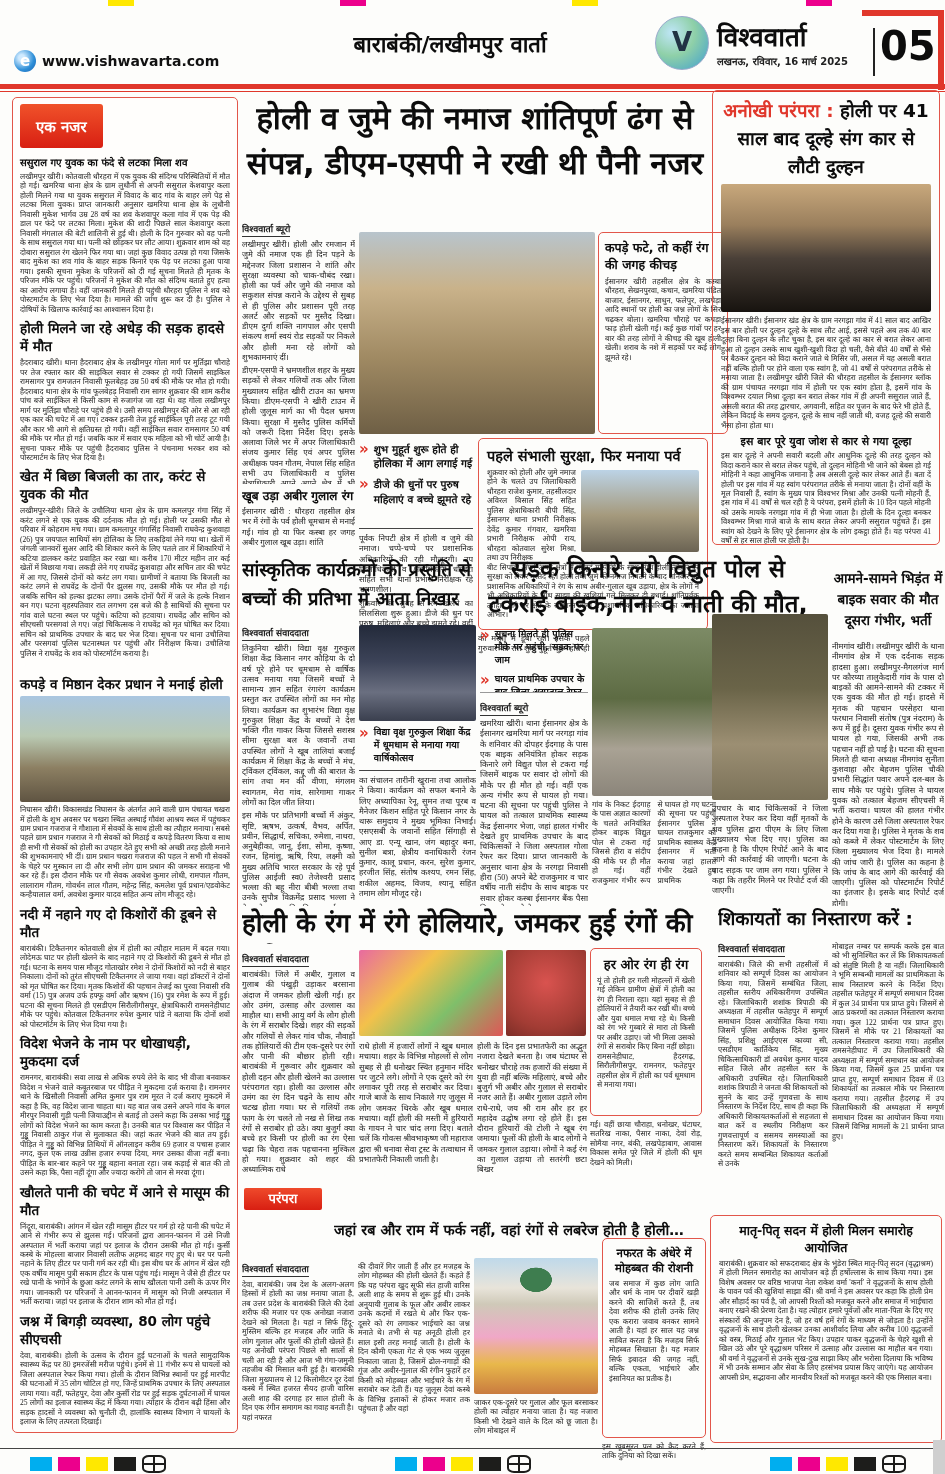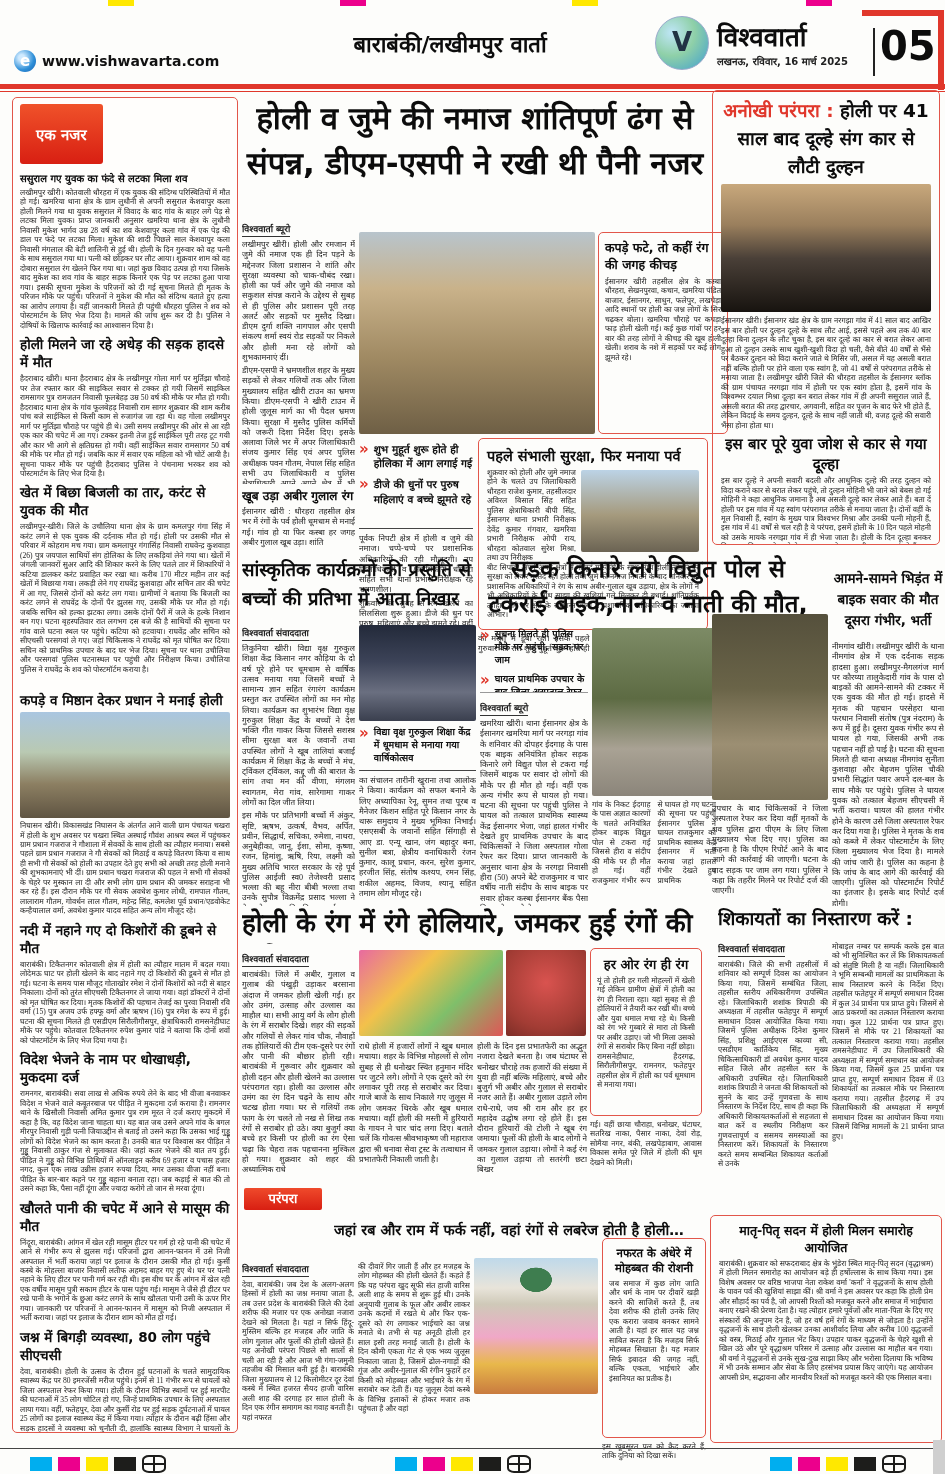--- a/index.html
+++ b/index.html
@@ -56,21 +56,21 @@
     </div>
     <div class="abs" style="left:862px;top:4px;width:76px;height:74px;border-top:6px solid #e0372b;border-right:6px solid #e0372b;"></div>
     <div class="abs" style="left:873px;top:22px;width:2px;height:48px;background:#222;"></div>
     <div class="abs headline" style="left:880px;top:18px;width:56px;font-size:40px;line-height:1.1;">05</div>
   </div>
   <div class="abs" style="left:0;top:84px;width:945px;height:5px;background:#e0372b;"></div>
   <div class="abs" style="left:0;top:91px;width:945px;height:1px;background:#e0372b;"></div>
 
   <div class="abs redbox" style="left:12px;top:97px;width:226px;height:1336px;padding:6px 7px;box-sizing:border-box;overflow:hidden;background:#fffefc;">
     <div style="display:inline-block;background:linear-gradient(180deg,#f0522a,#d81f12);
-      color:#fff;font-family:'DejaVu Sans',sans-serif;font-weight:bold;font-size:15px;padding:20px 16px;border-radius:3px;margin-bottom:5px;">
+      color:#fff;font-family:'DejaVu Sans',sans-serif;font-weight:bold;font-size:15px;padding:12px 16px;border-radius:3px;margin-bottom:5px;">
       <span>एक नजर</span>
     </div>
 
     <div>
       <div class="headline" style="font-size:10px;margin:2px 0 3px;">ससुराल गए युवक का फंदे से लटका मिला शव</div>
       <div class="smalltxt" style="max-height:148px;">लखीमपुर खीरी। कोतवाली धौरहरा में एक युवक की संदिग्ध परिस्थितियों में मौत हो गई। खमरिया थाना क्षेत्र के ग्राम लुधौनी से अपनी ससुराल केशवापुर कला होली मिलने गया था युवक ससुराल में विवाद के बाद गांव के बाहर लगे पेड़ से लटका मिला युवक। प्राप्त जानकारी अनुसार खमरिया थाना क्षेत्र के लुधौनी निवासी मुकेश भार्गव उम्र 28 वर्ष का शव केशवापुर कला गांव में एक पेड़ की डाल पर फंदे पर लटका मिला। मुकेश की शादी पिछले साल केशवापुर कला निवासी मंगलाल की बेटी शालिनी से हुई थी। होली के दिन गुरुवार को वह पत्नी के साथ ससुराल गया था। पत्नी को छोड़कर घर लौट आया। शुक्रवार शाम को वह दोबारा ससुराल रंग खेलने फिर गया था। जहां कुछ विवाद उत्पन्न हो गया जिसके बाद मुकेश का शव गांव के बाहर सड़क किनारे एक पेड़ पर लटका हुआ पाया गया। इसकी सूचना मुकेश के परिजनों को दी गई सूचना मिलते ही मृतक के परिजन मौके पर पहुंचे। परिजनों ने मुकेश की मौत को संदिग्ध बताते हुए हत्या का आरोप लगाया है। वहीं जानकारी मिलते ही पहुंची धौरहरा पुलिस ने शव को पोस्टमार्टम के लिए भेज दिया है। मामले की जांच शुरू कर दी है। पुलिस ने दोषियों के खिलाफ कार्रवाई का आश्वासन दिया है।</div>
     </div>
     <div>
       <div class="headline" style="font-size:13.5px;margin:5px 0 3px;">होली मिलने जा रहे अधेड़ की सड़क हादसे में मौत</div>
       <div class="smalltxt" style="max-height:104px;">हैदराबाद खीरी। थाना हैदराबाद क्षेत्र के लखीमपुर गोला मार्ग पर मुर्तिझा चौराहे पर तेज रफ्तार कार की साइकिल सवार से टक्कर हो गयी जिसमें साइकिल रामसागर पुत्र रामजतन निवासी फूलबेहड़ उम्र 50 वर्ष की मौके पर मौत हो गयी। हैदराबाद थाना क्षेत्र के गांव फूलबेहड़ निवासी राम सागर शुक्रवार की शाम करीब पांच बजे साईकिल से किसी काम से रुजागंज जा रहा थे। वह गोला लखीमपुर मार्ग पर मुर्तिझा चौराहे पर पहुंचे ही थे। उसी समय लखीमपुर की ओर से आ रही एक कार की चपेट में आ गए। टक्कर इतनी तेज हुई साईकिल पूरी तरह टूट गयी और कार भी आगे से क्षतिग्रस्त हो गयी। वहीं साईकिल सवार रामसागर 50 वर्ष की मौके पर मौत हो गई। जबकि कार में सवार एक महिला को भी चोटें आयी है। सूचना पाकर मौके पर पहुंची हैदराबाद पुलिस ने पंचनामा भरकर शव को पोस्टमार्टम के लिए भेज दिया है।</div>
@@ -154,21 +154,21 @@
   <div class="abs bodytxt cols2" style="left:478px;top:634px;width:230px;height:26px;">की मस्ती में डूबा रहा। इसके पहले गुरुवार की रात शुभ मुहूर्त शुरू होते ही पूजा अर्चना के बाद होलिका में आग लगाई गई।</div>
 
   <div class="abs redbox" style="left:712px;top:90px;width:228px;height:455px;padding:6px 8px;box-sizing:border-box;overflow:hidden;">
     <div class="headline" style="font-size:18.5px;text-align:center;line-height:1.5;">
       <span style="color:#e0372b;">अनोखी परंपरा :</span>
       <span>होली पर 41 साल बाद दूल्हे संग कार से लौटी दुल्हन</span>
     </div>
     <div class="photo" style="width:100%;height:128px;margin:4px 0;
       background:linear-gradient(180deg,#c8a87c 0%,#9a7f5d 32%,#4a4038 58%,#17130f 100%);"></div>
     <div class="smalltxt" style="max-height:132px;">ईसानगर खीरी। ईसानगर खंड क्षेत्र के ग्राम नरगझा गांव में 41 साल बाद आखिर इस बार होली पर दुल्हन दूल्हे के साथ लौट आई, इससे पहले अब तक 40 बार दूल्हा बिना दुल्हन के लौट चुका है, इस बार दूल्हे का कार से बरात लेकर आना हुआ तो दुल्हन उसके साथ खुशी-खुशी विदा हो चली, वैसे बीते 40 वर्षों से भैंसे पर बैठकर दुल्हन को विदा कराने जाते थे मिसिर जी, असल में यह असली बरात नहीं बल्कि होली पर होने वाला एक स्वांग है, जो 41 वर्षों से परंपरागत तरीके से मनाया जाता है। लखीमपुर खीरी जिले की धौरहरा तहसील के ईसानगर ब्लॉक की ग्राम पंचायत नरगझा गांव में होली पर एक स्वांग होता है, इसमें गांव के विश्वम्भर दयाल मिश्रा दूल्हा बन बरात लेकर गांव में ही अपनी ससुराल जाते हैं, असली बरात की तरह द्वारचार, अगवानी, सहित वर पूजन के बाद फेरे भी होते हैं, लेकिन विदाई के समय दुल्हन, दूल्हे के साथ नहीं जाती थी, वजह दूल्हे की सवारी भैंसा होना होता था।</div>
-    <div class="boxtitle" style="font-size:15px;margin:3px 0;">इस बार पूरे युवा जोश से कार से गया दूल्हा</div>
+    <div class="boxtitle" style="font-size:11px;margin:3px 0;">इस बार पूरे युवा जोश से कार से गया दूल्हा</div>
     <div class="smalltxt" style="max-height:118px;">इस बार दूल्हे ने अपनी सवारी बदली और आधुनिक दूल्हे की तरह दुल्हन को विदा कराने कार से बरात लेकर पहुंचे, तो दुल्हन मोहिनी भी जाने को बेबस हो गई मोहिनी ने कहा आधुनिक जमाना है अब असली दूल्हे कार लेकर आते हैं। बता दें होली पर इस गांव में यह स्वांग परंपरागत तरीके से मनाया जाता है। दोनों वहीं के मूल निवासी हैं, स्वांग के मुख्य पात्र विश्वभर मिश्रा और उनकी पत्नी मोहनी हैं, इस गांव में 41 वर्षों से चल रही है ये परंपरा, इसमें होली के 10 दिन पहले मोहनी को उसके मायके नरगझा गांव में ही भेजा जाता है। होली के दिन दूल्हा बनकर विश्वम्भर मिश्रा गाजे बाजे के साथ बरात लेकर अपनी ससुराल पहुंचते हैं। इस स्वांग को देखने के लिए पूरे ईसानगर क्षेत्र के लोग इकट्ठा होते हैं। यह परंपरा 41 वर्षों से हर साल होली पर होती है।</div>
   </div>
 
   <div class="abs headline" style="left:242px;top:556px;width:234px;height:62px;font-size:18.5px;line-height:1.55;overflow:hidden;">सांस्कृतिक कार्यक्रमों की प्रस्तुति से बच्चों की प्रतिभा में आता निखार</div>
   <div class="abs" style="left:242px;top:622px;width:113px;height:284px;overflow:hidden;">
     <span class="byline">विश्ववार्ता संवाददाता</span>
     <div class="bodytxt">तिकुनिया खीरी। विद्या वृक्ष गुरुकुल शिक्षा केंद्र किसान नगर कौड़िया के दो वर्ष पूरे होने पर धूमधाम से वार्षिक उत्सव मनाया गया जिसमें बच्चों ने सामान्य ज्ञान सहित रंगारंग कार्यक्रम प्रस्तुत कर उपस्थित लोगों का मन मोह लिया। कार्यक्रम का शुभारंभ विद्या वृक्ष गुरुकुल शिक्षा केंद्र के बच्चों ने देश भक्ति गीत गाकर किया जिससे सशस्त्र सीमा सुरक्षा बल के जवानों तथा उपस्थित लोगों ने खूब तालियां बजाईं कार्यक्रम में शिक्षा केंद्र के बच्चों ने मंच, ट्विंकल ट्विंकल, कद्दू जी की बारात के सांग तथा मन की वीणा, मंगलम स्वागतम, मेरा गांव, सारेगामा गाकर लोगों का दिल जीत लिया।</div>
     <div class="bodytxt" style="margin-top:3px;">इस मौके पर प्रतिभागी बच्चों में अंकुर, सृष्टि, ऋषभ, उत्कर्ष, वैभव, अर्पित, प्रवीन, सिद्धार्थ, सचिका, रुमेशा, नाथरा, अनुबेहीका, जानू, ईशा, सोमा, कृष्णा, रजन, हिमांशु, ऋषि, रिया, लक्ष्मी को मुख्य अतिथि भारत सरकार के रहे पूर्व पुलिस आईजी स्व0 तेजेश्वरी प्रसाद भल्ला की बहू नीरा बीबी भल्ला तथा उनके सुपौत्र विक्रमेंद्र प्रसाद भल्ला ने मेडल देकर सम्मानित किया। कार्यक्रम</div>
   </div>
   <div class="abs photo" style="left:359px;top:625px;width:117px;height:96px;
@@ -242,20 +242,21 @@
   <div class="abs" style="left:242px;top:1258px;width:112px;height:188px;overflow:hidden;">
     <span class="byline">विश्ववार्ता संवाददाता</span>
     <div class="smalltxt">देवा, बाराबंकी। जब देश के अलग-अलग हिस्सों में होली का जश्न मनाया जाता है, तब उत्तर प्रदेश के बाराबंकी जिले की देवां शरीफ की मजार पर एक अनोखा नजारा देखने को मिलता है। यहां न सिर्फ हिंदू-मुस्लिम बल्कि हर मजहब और जाति के लोग गुलाल और फूलों की होली खेलते हैं। यह अनोखी परंपरा पिछले सौ सालों से चली आ रही है और आज भी गंगा-जमुनी तहजीब की मिसाल बनी हुई है। बाराबंकी जिला मुख्यालय से 12 किलोमीटर दूर देवां कस्बे में स्थित हजरत सैयद हाजी वारिस अली शाह की दरगाह हर साल होली के दिन एक रंगीन समागम का गवाह बनती है। यहां नफरत</div>
   </div>
   <div class="abs smalltxt" style="left:358px;top:1262px;width:112px;height:184px;">की दीवारें गिर जाती हैं और हर मजहब के लोग मोहब्बत की होली खेलते हैं। कहते हैं कि यह परंपरा खुद सूफी संत हाजी वारिस अली शाह के समय से शुरू हुई थी। उनके अनुयायी गुलाब के फूल और अबीर लाकर उनके कदमों में रखते थे और फिर एक-दूसरे को रंग लगाकर भाईचारे का जश्न मनाते थे। तभी से यह अनूठी होली हर साल इसी तरह मनाई जाती है। होली के दिन कौमी एकता गेट से एक भव्य जुलूस निकाला जाता है, जिसमें ढोल-नगाड़ों की गूंज और अबीर-गुलाल की रंगीन फुहारें हर किसी को मोहब्बत और भाईचारे के रंग में सराबोर कर देती हैं। यह जुलूस देवां कस्बे के विभिन्न इलाकों से होकर मजार तक पहुंचता है और वहां</div>
 
   <div class="abs photo" style="left:474px;top:1258px;width:124px;height:136px;
     background:
       radial-gradient(ellipse 26px 20px at 50% 16%, #3e7d4f 60%, rgba(0,0,0,0) 62%),
       linear-gradient(180deg,#bfd9ea 0%,#e8e4da 22%,#cfc9b8 34%,#f0a8c8 58%,#e8b84b 78%,#c97b3f 100%);"></div>
+  <div class="abs smalltxt" style="left:474px;top:1398px;width:124px;height:48px;">जाकर एक-दूसरे पर गुलाल और फूल बरसाकर होली का त्योहार मनाया जाता है। यह नजारा किसी भी देखने वाले के दिल को छू जाता है। लोग मोबाइल में</div>
 
   <div class="abs redbox" style="left:602px;top:1238px;width:104px;height:200px;padding:6px;box-sizing:border-box;overflow:hidden;">
     <div class="boxtitle" style="font-size:11.5px;margin-bottom:4px;">नफरत के अंधेरे में मोहब्बत की रोशनी</div>
     <div class="smalltxt">जब समाज में कुछ लोग जाति और धर्म के नाम पर दीवारें खड़ी करने की साजिशें करते हैं, तब देवा शरीफ की होली उनके लिए एक करारा जवाब बनकर सामने आती है। यहां हर साल यह जश्न साबित करता है कि मजहब सिर्फ मोहब्बत सिखाता है। यह मजार सिर्फ इबादत की जगह नहीं, बल्कि एकता, भाईचारे और इंसानियत का प्रतीक है।</div>
   </div>
   <div class="abs smalltxt" style="left:602px;top:1442px;width:104px;height:24px;">इस खूबसूरत पल को कैद करते हैं, ताकि दुनिया को दिखा सकें।</div>
 
   <div class="abs redbox" style="left:710px;top:1215px;width:232px;height:228px;padding:6px 8px;box-sizing:border-box;overflow:hidden;">
     <div class="boxtitle" style="font-size:12.5px;margin-bottom:3px;">मातृ-पितृ सदन में होली मिलन समारोह आयोजित</div>
     <div class="smalltxt">बाराबंकी। शुक्रवार को सफदराबाद क्षेत्र के भुंडेरा स्थित मातृ-पितृ सदन (वृद्धाश्रम) में होली मिलन समारोह का आयोजन बड़े ही हर्षोल्लास के साथ किया गया। इस विशेष अवसर पर वरिष्ठ भाजपा नेता राकेश वर्मा 'कर्ना' ने वृद्धजनों के साथ होली के पावन पर्व की खुशियां साझा कीं। श्री वर्मा ने इस अवसर पर कहा कि होली प्रेम और सौहार्द का पर्व है, जो आपसी रिश्तों को मजबूत करने और समाज में भाईचारा बनाए रखने की प्रेरणा देता है। यह त्योहार हमारे पूर्वजों और माता-पिता के दिए गए संस्कारों की अनुपम देन है, जो हर वर्ष हमें रंगों के माध्यम से जोड़ता है। उन्होंने वृद्धजनों के साथ होली खेलकर उनका आशीर्वाद लिया और करीब 100 वृद्धजनों को वस्त्र, मिठाई और गुलाल भेंट किए। उपहार पाकर वृद्धजनों के चेहरे खुशी से खिल उठे और पूरे वृद्धाश्रम परिसर में उत्साह और उल्लास का माहौल बन गया। श्री वर्मा ने वृद्धजनों से उनके सुख-दुख साझा किए और भरोसा दिलाया कि भविष्य में भी उनके सम्मान और सेवा के लिए हरसंभव प्रयास किए जाएंगे। यह आयोजन आपसी प्रेम, सद्भावना और मानवीय रिश्तों को मजबूत करने की एक मिसाल बना।</div>

